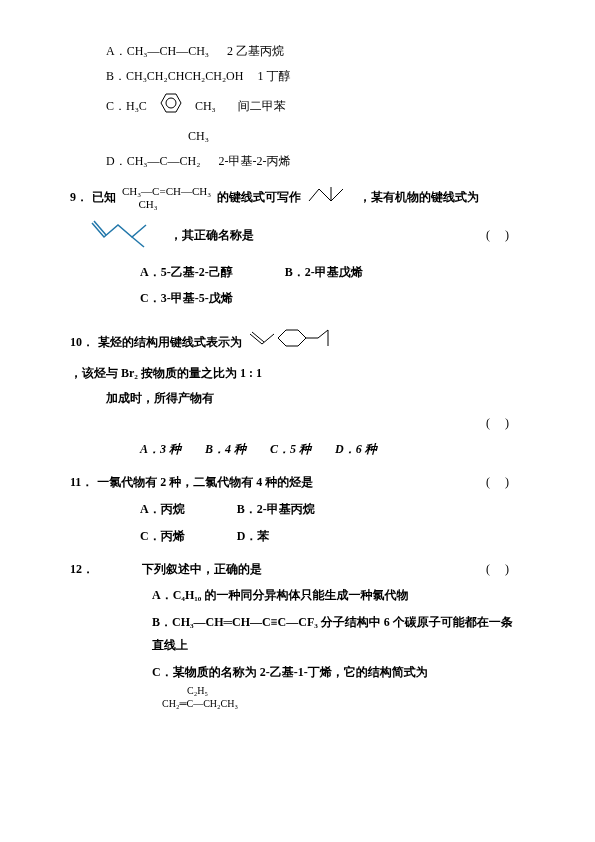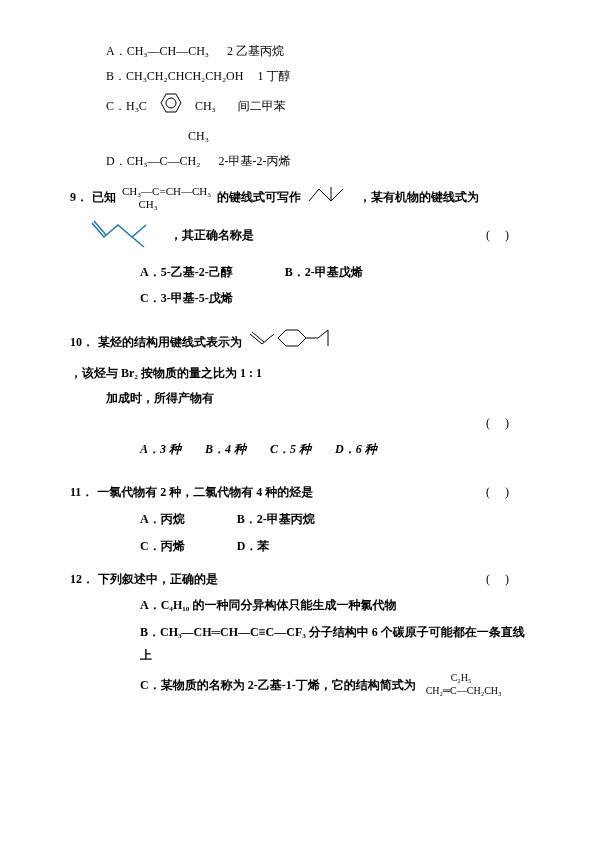--- a/index.html
+++ b/index.html
@@ -20,21 +20,21 @@
     flex-wrap: wrap;
     margin-bottom: 2px;
   }
   .indent1 { padding-left: 36px; }
   .qnum { margin-right: 4px; }
   b { font-weight: bold; }
   .text { white-space: pre; }
   .paren { margin-left: auto; padding-right: 10px; letter-spacing: 6px; }
   .options { padding-left: 70px; display: flex; gap: 52px; margin: 4px 0; }
   .options4 { padding-left: 70px; display: flex; gap: 24px; margin: 4px 0; font-style: italic; }
-  .opt-line { padding-left: 70px; margin: 4px 0; }
+  .opt-line { padding-left: 70px; margin: 4px 12px; }
   .svgbox { display: inline-block; vertical-align: middle; }
 </style>
 </head>
 <body>
 
 <div class="row indent1">
   <span class="text">A．</span>
   <span class="text">CH₃—CH—CH₃</span>
   <span class="text" style="margin-left:18px;">2 乙基丙烷</span>
 </div>
@@ -126,35 +126,35 @@
 <div class="row">
   <span class="paren">(    )</span>
 </div>
 <div class="options4">
   <b>A．3 种</b>
   <b>B．4 种</b>
   <b>C．5 种</b>
   <b>D．6 种</b>
 </div>
 
-<div class="row" style="margin-top:20px;align-items:center;">
+<div class="row" style="margin-top:10px;align-items:center;">
   <span class="qnum"><b>11．</b></span>
   <b>一氯代物有 2 种，二氯代物有 4 种的烃是</b>
   <span class="paren">(    )</span>
 </div>
 <div class="options">
   <b>A．丙烷</b>
   <b>B．2-甲基丙烷</b>
 </div>
 <div class="options">
   <b>C．丙烯</b>
   <b>D．苯</b>
 </div>
 
-<div class="row" style="margin-top:10px;">
+<div class="row" style="margin-top:10px;gap:44px;">
   <span class="qnum"><b>12．</b></span>
   <b>下列叙述中，正确的是</b>
   <span class="paren">(    )</span>
 </div>
 <div class="opt-line">
   <b>A．C₄H₁₀ 的一种同分异构体只能生成一种氯代物</b>
 </div>
 <div class="opt-line">
   <b>B．CH₃—CH═CH—C≡C—CF₃ 分子结构中 6 个碳原子可能都在一条直线上</b>
 </div>

